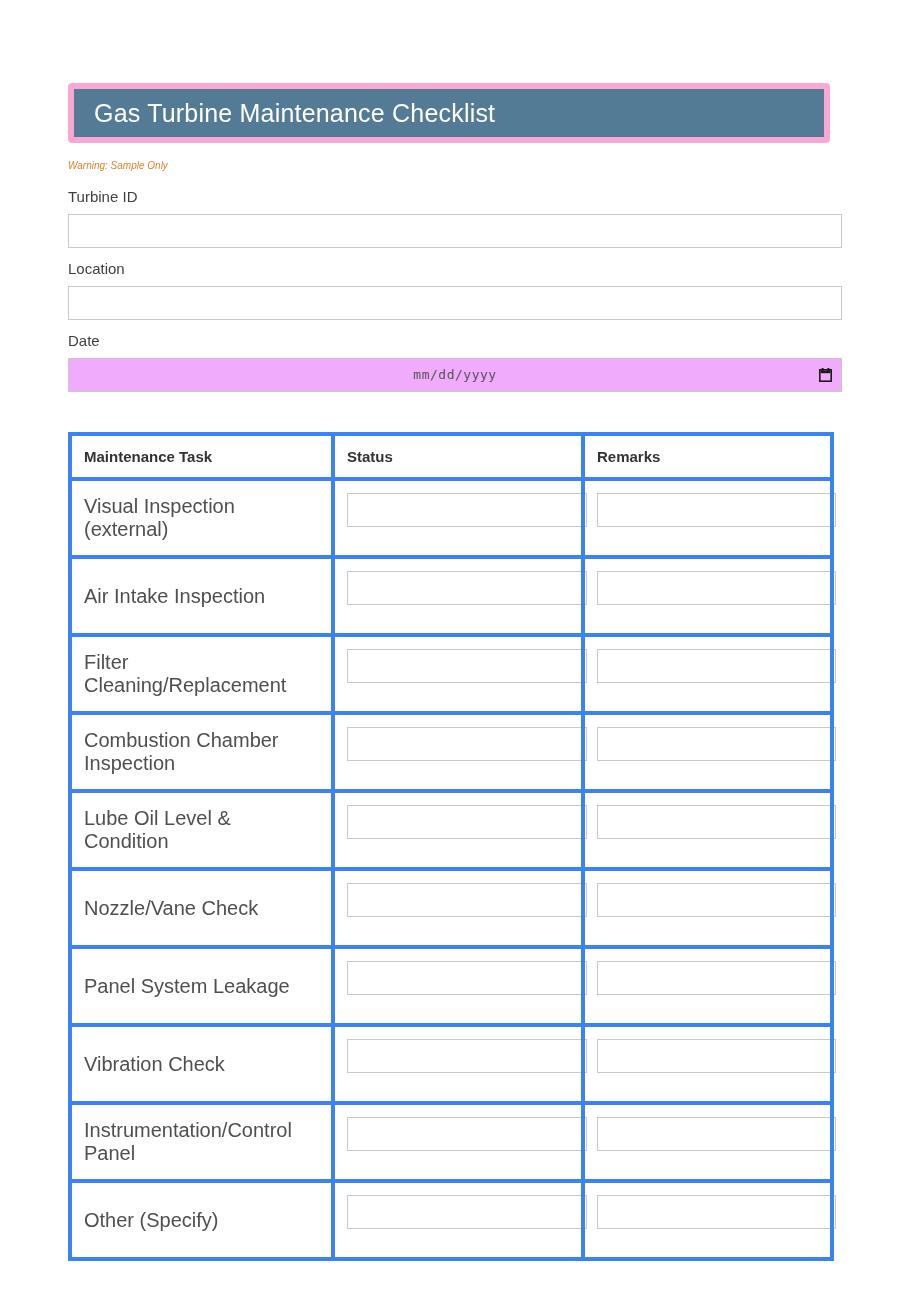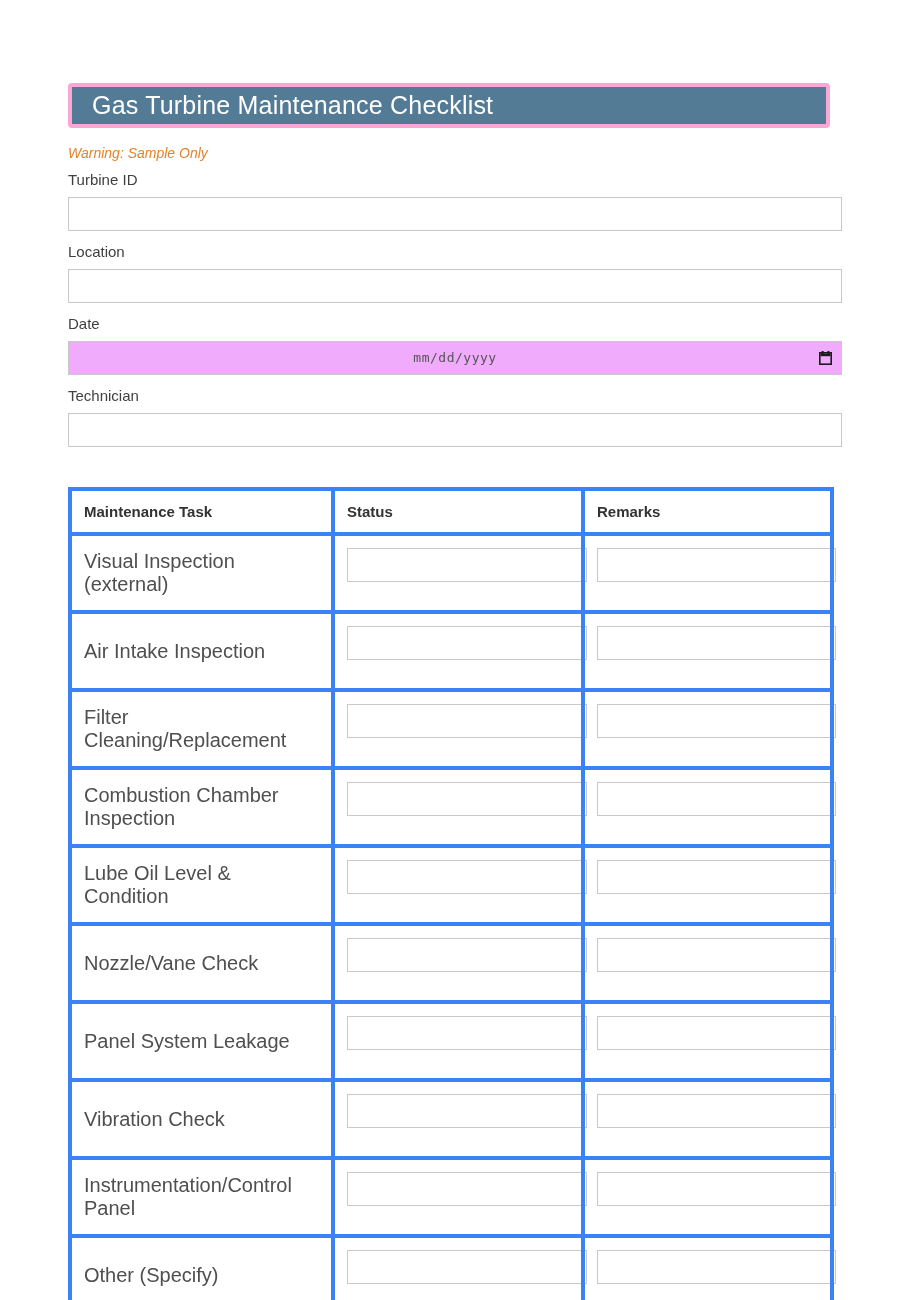--- a/index.html
+++ b/index.html
@@ -5,28 +5,28 @@
   * { margin: 0; padding: 0; }
   html, body { background: #ffffff; }
   body {
     width: 900px; height: 1300px; overflow: hidden;
     font-family: "Liberation Sans", sans-serif;
   }
   .container { width: 762px; margin-left: 68px; padding-top: 83px; }
 
   
   .banner {
-    box-sizing: border-box; height: 45px; width: 100%;
-    background: #547b96; border: 4px solid #f9a8d4; border-radius: 4px;
+    box-sizing: border-box; height: 60px; width: 100%;
+    background: #547b96; border: 6px solid #f9a8d4; border-radius: 4px;
     display: flex; align-items: center; padding-left: 20px;
   }
   .banner h1 { font-size: 25px; font-weight: 400; color: #ffffff; letter-spacing: 0.2px; }
 
   
-  .warning { margin: 17px 0 10px; font-size: 14px; font-style: italic; color: #e2832d; }
+  .warning { margin: 17px 0 17px; font-size: 10px; font-style: italic; color: #e2832d; }
   .field { margin-bottom: 12px; }
   .field label { display: block; font-size: 15px; color: #3f3f3f; margin-bottom: 9px; }
   .text-input {
     display: block; width: 100%; box-sizing: content-box;
     height: 22px; padding: 5px; border: 1px solid #c8c8c8;
     font-family: "Liberation Sans", sans-serif; font-size: 14px; color: #333;
     background: #fff; border-radius: 0;
   }
   .date-box {
     position: relative; width: 100%; box-sizing: content-box;
@@ -92,24 +92,20 @@
         <span class="date-placeholder">mm/dd/yyyy</span>
         <svg class="calendar-icon" viewBox="0 0 13 14" xmlns="http://www.w3.org/2000/svg">
           <rect x="2.6" y="0" width="2" height="3.2" fill="#1b1b1b"></rect>
           <rect x="8.4" y="0" width="2" height="3.2" fill="#1b1b1b"></rect>
           <rect x="0.8" y="1.8" width="11.4" height="11.4" fill="none" stroke="#1b1b1b" stroke-width="1.6"></rect>
           <rect x="1.6" y="2.6" width="9.8" height="2.6" fill="#1b1b1b"></rect>
         </svg>
       </div>
     </div>
 
-    <div class="field">
-      <label>Technician</label>
-      <input class="text-input" type="text" value="" style="">
-    </div>
   </div>
 
   <table class="checklist">
     <colgroup>
       <col style="width:263px">
       <col style="width:250px">
       <col style="width:249px">
     </colgroup>
     <thead>
       <tr>

